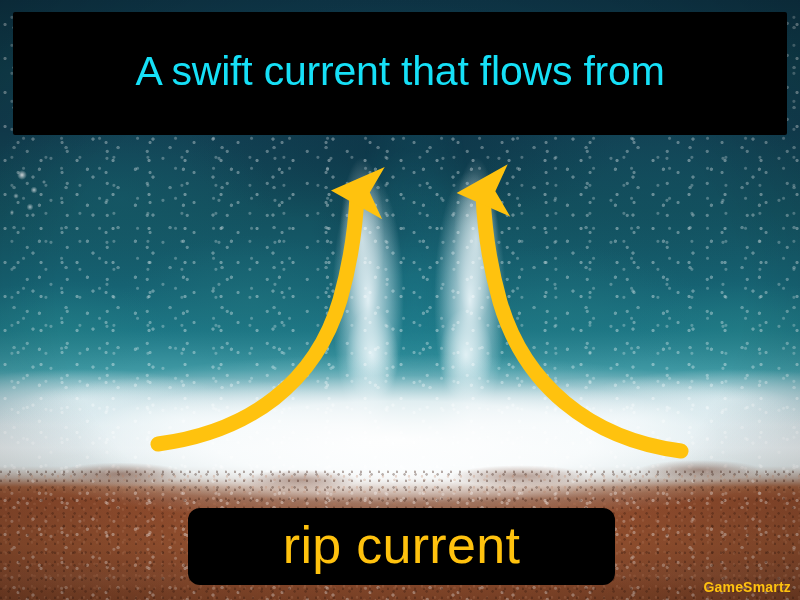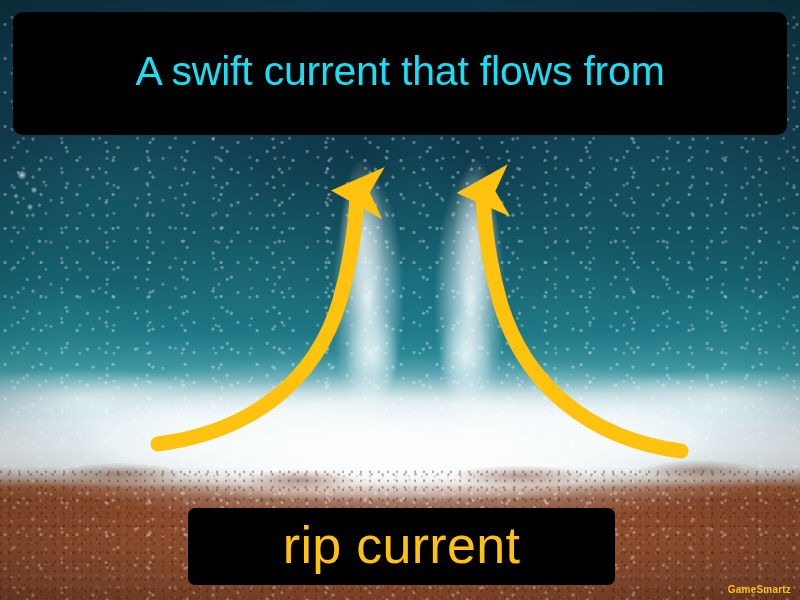--- a/index.html
+++ b/index.html
@@ -153,21 +153,21 @@
   #arrows { position: absolute; left: 0; top: 0; }
 
   
   #definition-banner {
     position: absolute;
     left: 13px;
     top: 12px;
     width: 774px;
     height: 123px;
     background: #000;
-    border-radius: 10px;
+    border-radius: 2px;
     display: flex;
     flex-direction: column;
     align-items: center;
     justify-content: center;
     box-sizing: border-box;
     padding: 2px 10px 6px;
   }
   .def-line {
     color: #16e0f7;
     font-size: 41px;
@@ -177,39 +177,39 @@
     white-space: nowrap;
   }
 
   #term-plate {
     position: absolute;
     left: 188px;
     top: 508px;
     width: 427px;
     height: 77px;
     background: #000;
-    border-radius: 7px;
+    border-radius: 12px;
     display: flex;
     align-items: center;
     justify-content: center;
   }
   #term-label {
     color: #ffc20e;
     font-size: 52px;
     line-height: 56px;
     font-weight: 400;
     letter-spacing: .3px;
     margin-top: -4px;
   }
   #watermark {
     position: absolute;
     right: 9px;
     bottom: 5px;
     color: #ffc20e;
-    font-size: 10px;
+    font-size: 14px;
     font-weight: bold;
     letter-spacing: .2px;
   }
 </style>
 </head>
 <body>
 
 <div id="card">
 
   <div class="layer" id="bg-base"></div>

